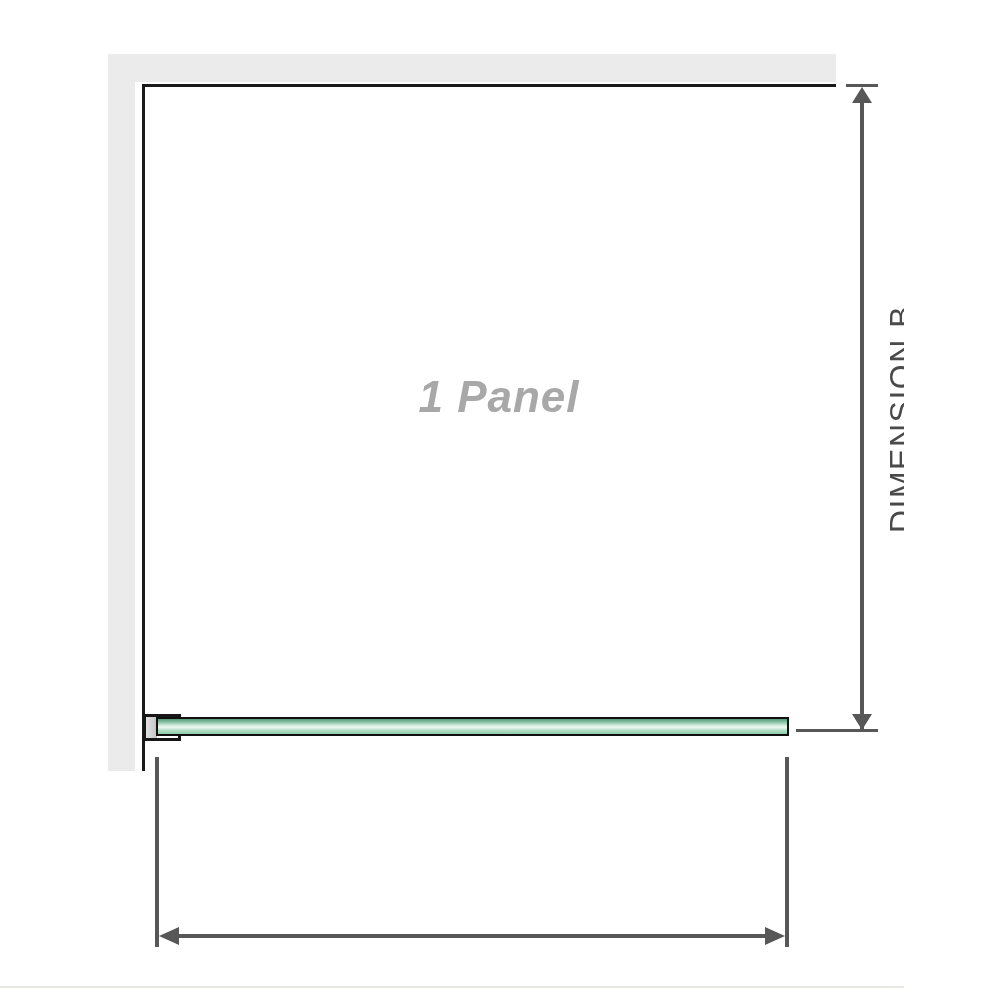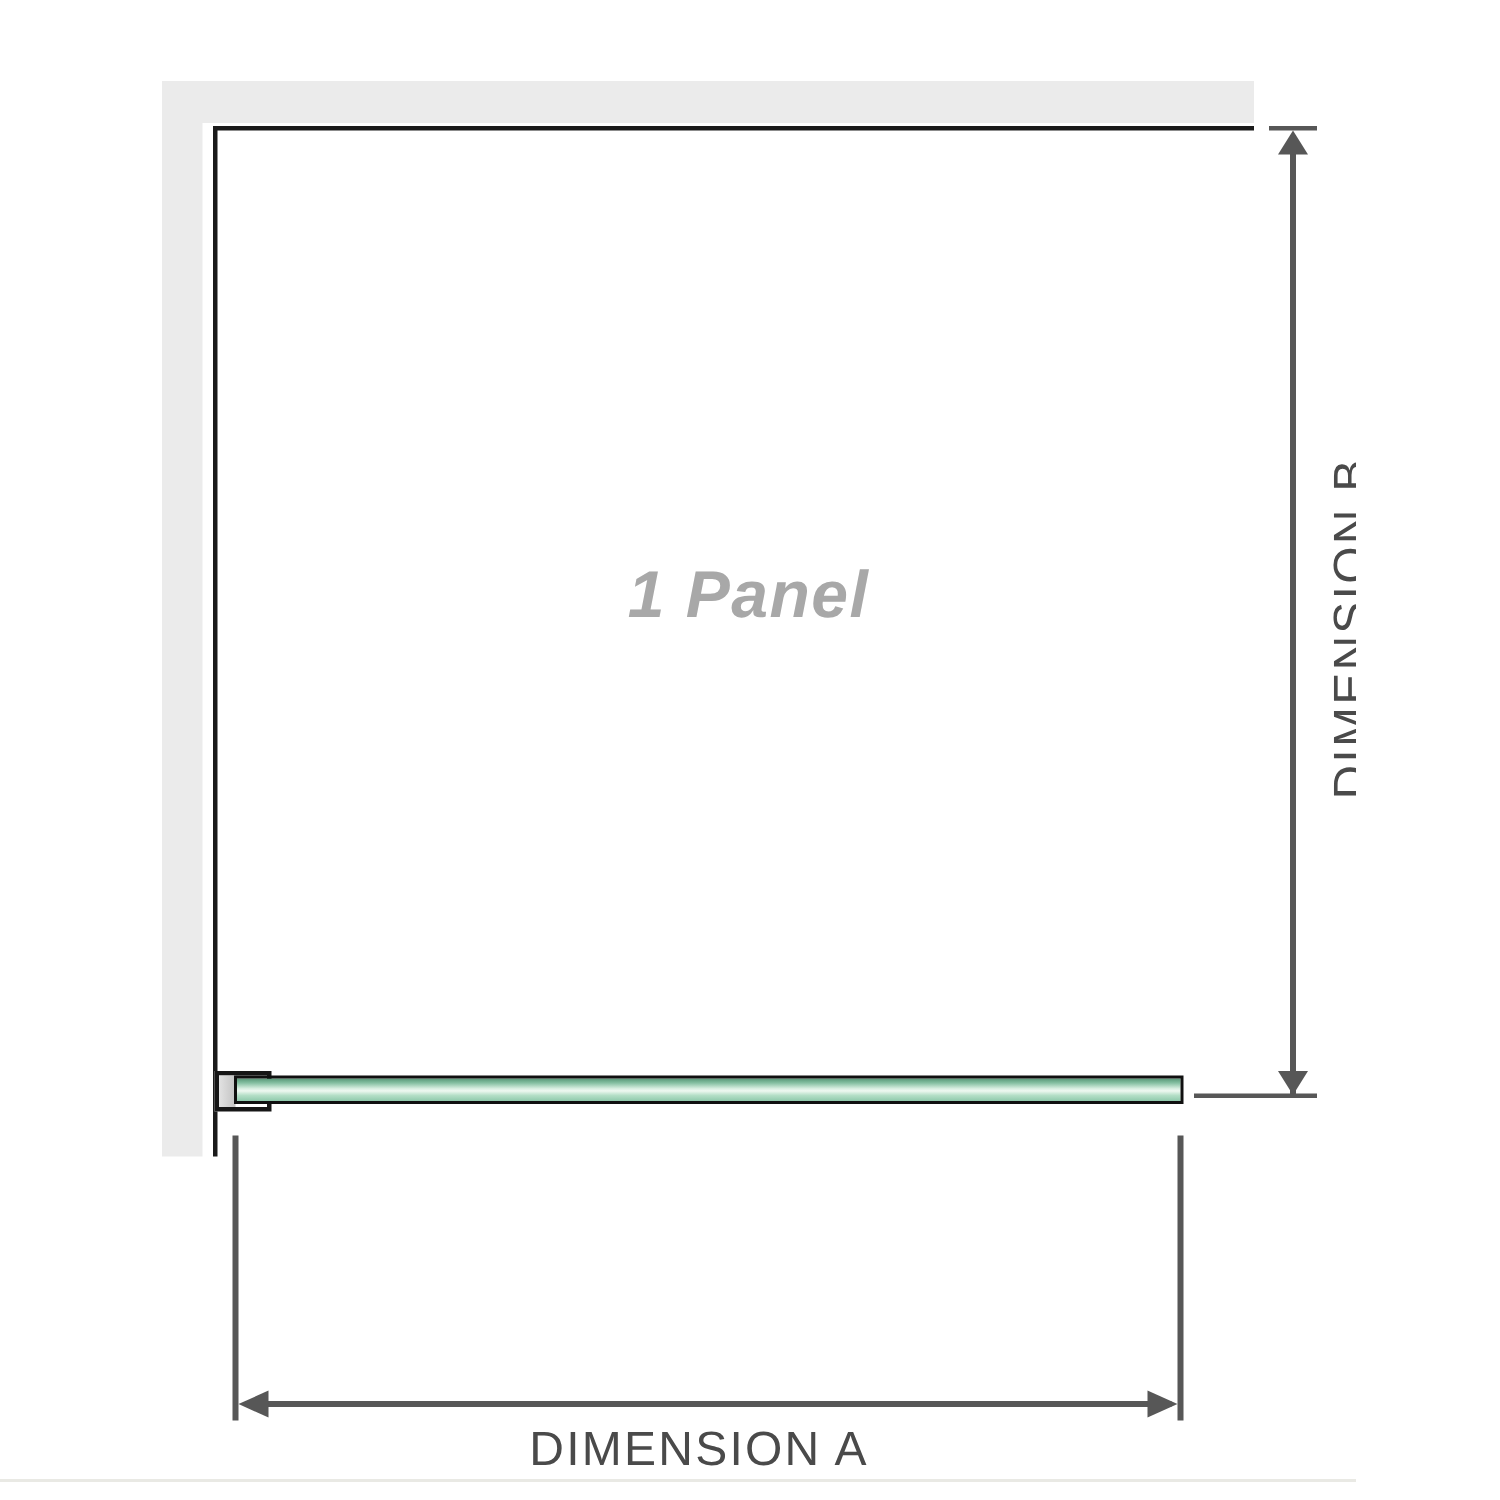--- a/index.html
+++ b/index.html
@@ -143,17 +143,16 @@
   <div class="abs dline dimb-line"></div>
   <div class="abs tri tri-up"></div>
   <div class="abs tri tri-down"></div>
   <div class="abs dim-label dimb-label">DIMENSION B</div>
 
   <div class="abs dline dima-ext-left"></div>
   <div class="abs dline dima-ext-right"></div>
   <div class="abs dline dima-line"></div>
   <div class="abs tri tri-left"></div>
   <div class="abs tri tri-right"></div>
-  <div class="abs dim-label dima-label">DIMENSION A</div>
 
   <div class="abs bottom-rule"></div>
 
 </div>
 
 </body></html>

